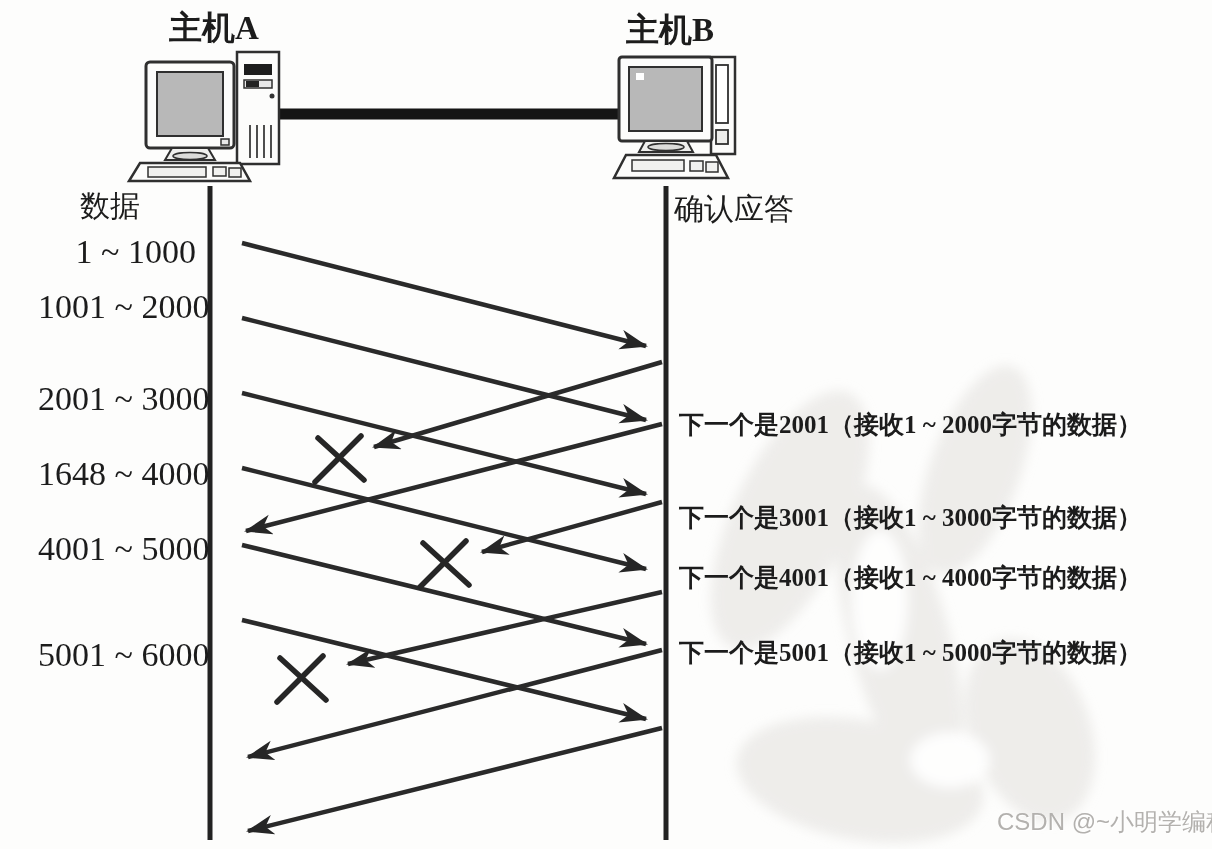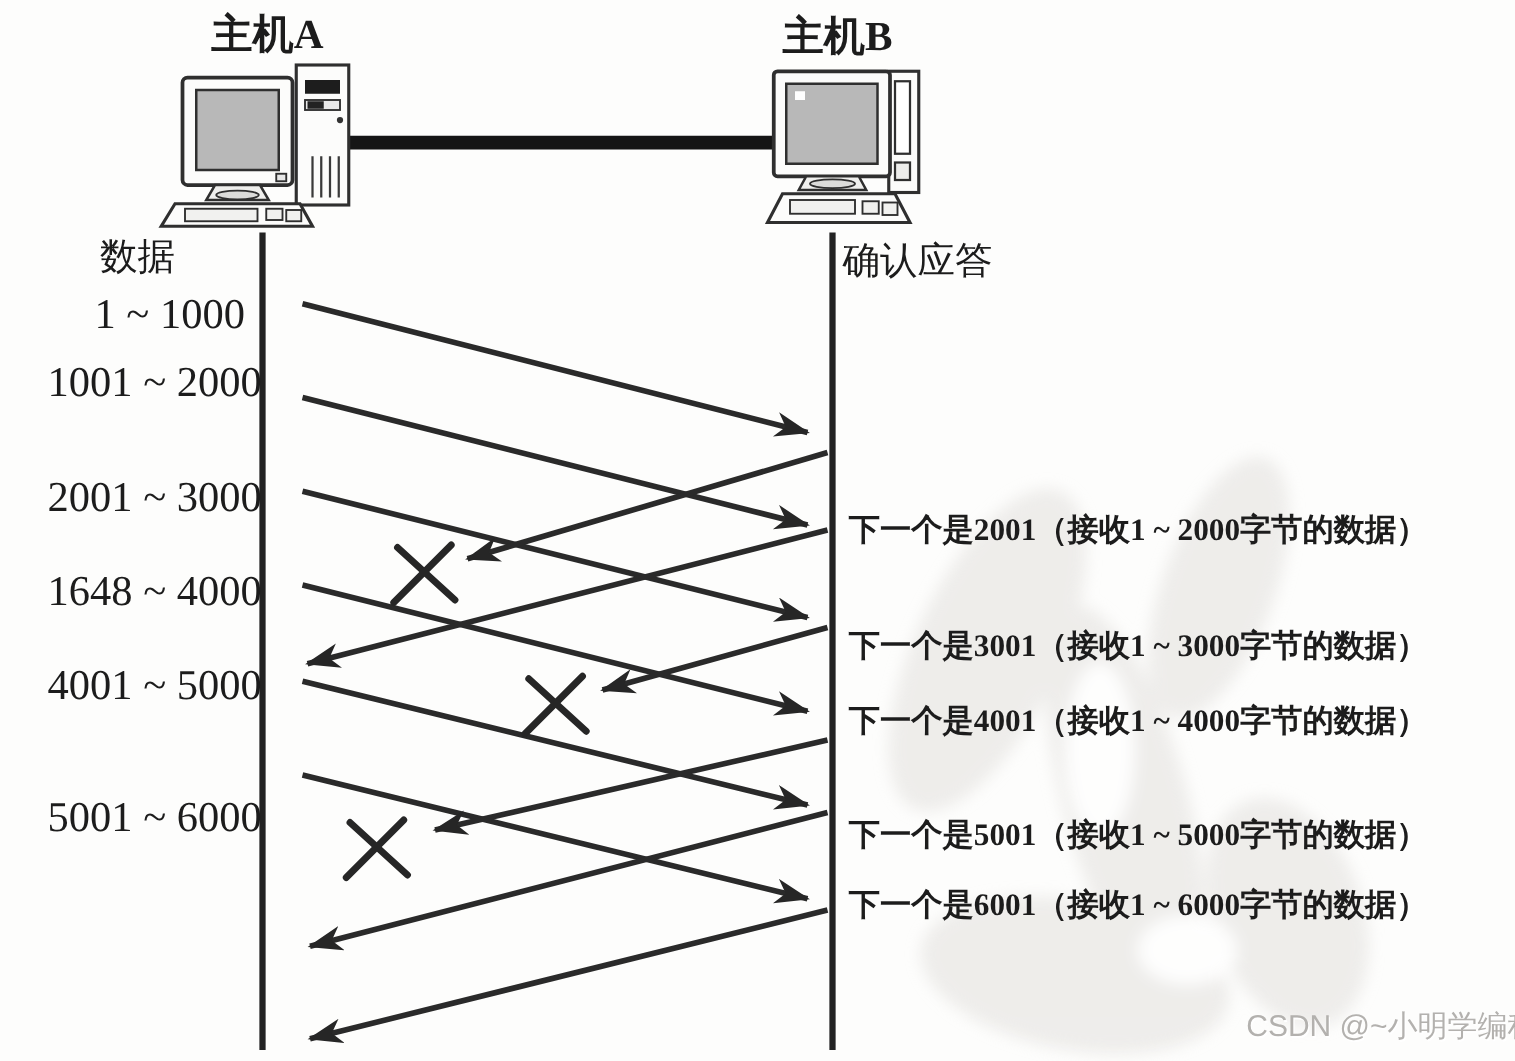--- a/index.html
+++ b/index.html
@@ -132,17 +132,16 @@
   <div class="txt seg" style="top:233px;">1 ~ 1000</div>
   <div class="txt seg" style="top:288px;">1001 ~ 2000</div>
   <div class="txt seg" style="top:380px;">2001 ~ 3000</div>
   <div class="txt seg" style="top:455px;">1648 ~ 4000</div>
   <div class="txt seg" style="top:530px;">4001 ~ 5000</div>
   <div class="txt seg" style="top:589px;margin-top:47px;">5001 ~ 6000</div>
 
   <div class="txt ack" style="top:411px;">下一个是2001（接收1 ~ 2000字节的数据）</div>
   <div class="txt ack" style="top:504px;">下一个是3001（接收1 ~ 3000字节的数据）</div>
   <div class="txt ack" style="top:564px;">下一个是4001（接收1 ~ 4000字节的数据）</div>
-  <div class="txt ack" style="top:639px;margin-top:16px;">下一个是5001（接收1 ~ 5000字节的数据）</div>
-  <div class="txt ack" style="top:711px;">下一个是6001（接收1 ~ 6000字节的数据）</div>
+  <div class="txt ack" style="top:639px;">下一个是5001（接收1 ~ 5000字节的数据）</div>
 
   <div class="txt credit">CSDN @~小明学编程</div>
 </div>
 
 </body></html>

